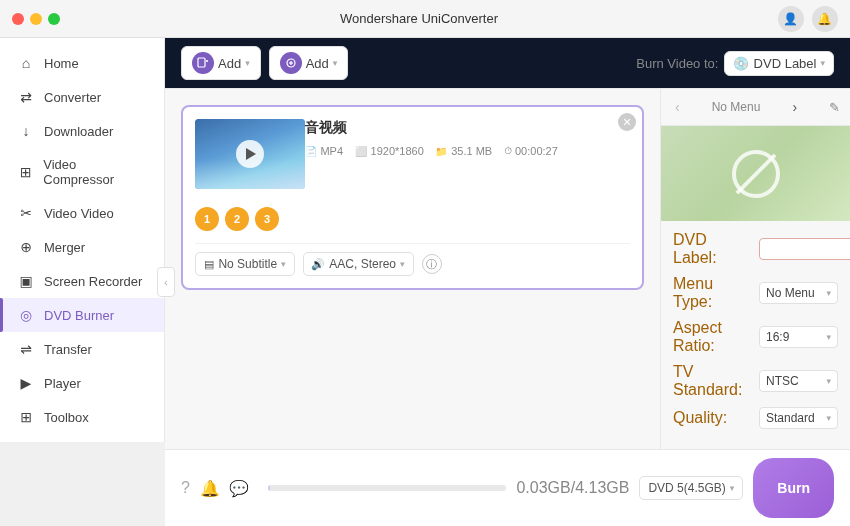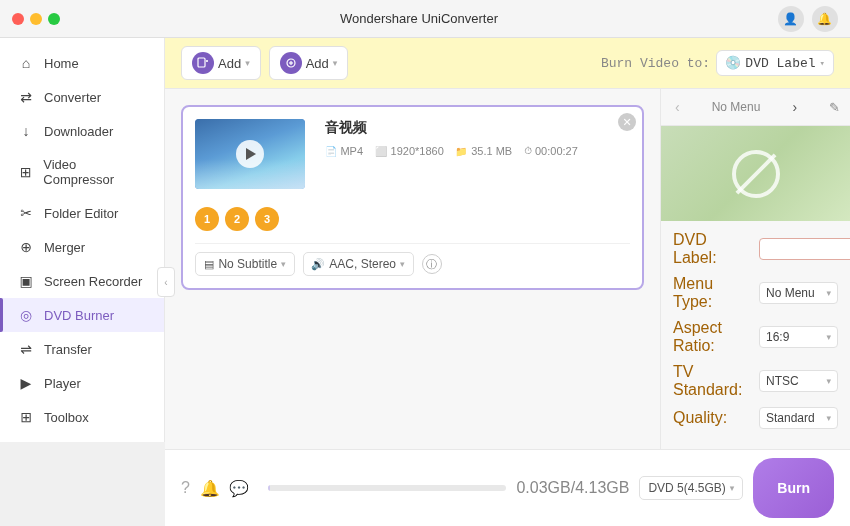--- a/index.html
+++ b/index.html
@@ -107,21 +107,21 @@
     .content {
       flex: 1;
       background: #f7f7f7;
       display: flex;
       flex-direction: column;
       overflow: hidden;
     }
 
     
     .toolbar {
-      background: #fef9c3;
+      background: #0f172a;
       border-bottom: 1px solid #e8e8e8;
       padding: 8px 16px;
       display: flex;
       align-items: center;
       justify-content: space-between;
       flex-shrink: 0;
     }
     .toolbar-left {
       display: flex;
       gap: 8px;
@@ -145,21 +145,20 @@
       color: white;
       display: flex; align-items: center; justify-content: center;
       font-size: 12px;
     }
     .toolbar-right {
       display: flex;
       align-items: center;
       gap: 6px;
       font-size: 13px;
       color: #555;
-      font-family: Liberation Mono, monospace;
     }
     .burn-to-label {
       color: #888;
     }
     .burn-target {
       display: flex;
       align-items: center;
       gap: 4px;
       padding: 4px 8px;
       border: 1px solid #e0e0e0;
@@ -188,21 +187,21 @@
     
     .video-card {
       background: #fff;
       border: 2px solid #b8a8e8;
       border-radius: 8px;
       padding: 12px;
       position: relative;
     }
     .video-card-inner {
       display: flex;
-      gap: 20px;
+      gap: 0;
       align-items: flex-start;
     }
     .video-thumb {
       width: 110px;
       height: 70px;
       border-radius: 4px;
       background: linear-gradient(135deg, #5b8dd9, #4a7bc9, #7ab3e8);
       position: relative;
       flex-shrink: 0;
       overflow: hidden;
@@ -547,21 +546,21 @@
       <div class="sidebar-item">
         <span class="icon">↓</span>
         <span>Downloader</span>
       </div>
       <div class="sidebar-item">
         <span class="icon">⊞</span>
         <span>Video Compressor</span>
       </div>
       <div class="sidebar-item">
         <span class="icon">✂</span>
-        <span>Folder Editor</span>
+        <span>Video Video</span>
       </div>
       <div class="sidebar-item">
         <span class="icon">⊕</span>
         <span>Merger</span>
       </div>
       <div class="sidebar-item">
         <span class="icon">▣</span>
         <span>Screen Recorder</span>
       </div>
       <div class="sidebar-item active">

